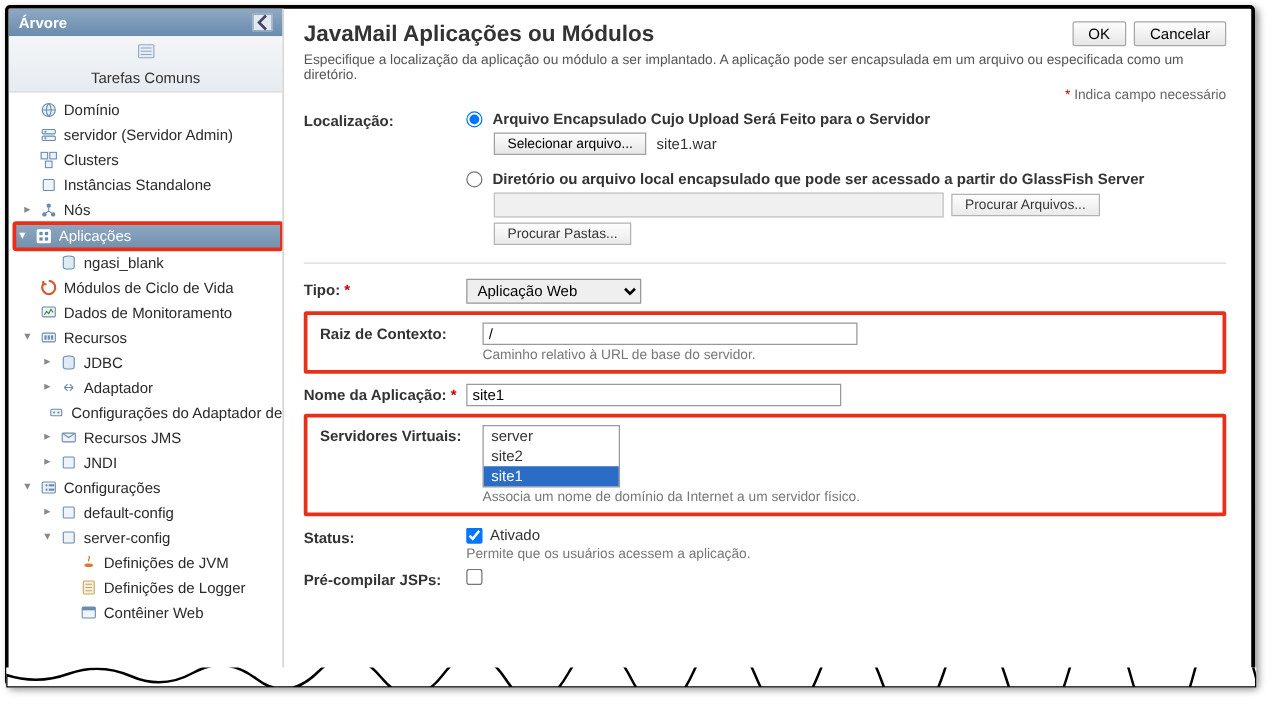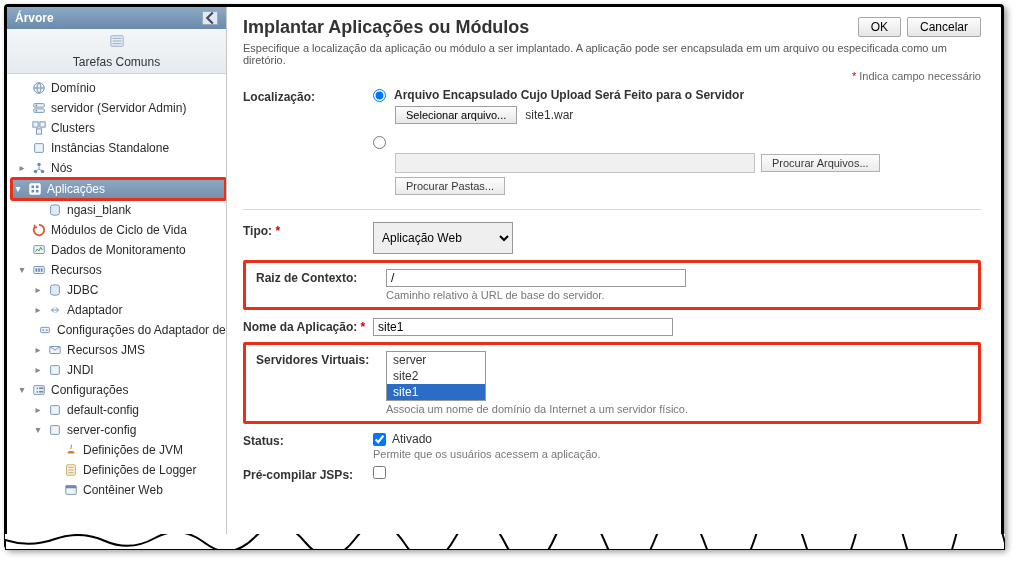--- a/index.html
+++ b/index.html
@@ -32,23 +32,23 @@
   .form-label { width: 130px; font-weight: bold; font-size: 12px; padding-top: 2px; }
   .form-content { flex: 1; }
   .radio-row { display: flex; align-items: center; gap: 8px; margin-bottom: 2px; }
   .sub-line { display: flex; align-items: center; gap: 8px; margin: 4px 0 12px 22px; }
   .file-btn { background: linear-gradient(#fdfdfd,#e6e6e6); border: 1px solid #a0a0a0; padding: 2px 10px; font-size: 11px; cursor: pointer; }
   .file-name { font-size: 12px; color: #333; }
   .dull-input { background: #f0f0f0; border: 1px solid #c2c2c2; height: 20px; width: 360px; }
   .help { font-size: 11px; color: #777; margin-top: 2px; }
   hr.sep { border: none; border-top: 1px solid #d9d9d9; margin: 8px 0 12px 0; }
   select.std, input.std { border: 1px solid #999; font-size: 12px; padding: 1px 4px; }
-  select.std { height: 32px; }
+  select.std { height: 20px; }
   input.std { height: 18px; }
-  .listbox { border: 1px solid #999; width: 100px; }
+  .listbox { border: 1px solid #999; width: 110px; }
   .listbox div { padding: 1px 6px; font-size: 12px; }
   .listbox .sel { background: #2a6cc6; color: #fff; }
   .red-box { border: 3px solid #ea2f18; padding: 6px 10px; margin-bottom: 8px; border-radius: 2px; }
   .chk-line { display:flex; align-items:center; gap:6px; }
   
   .torn { position:absolute; left:-2px; right:-2px; bottom:-4px; height:16px; background:#fff; z-index:5; }
 </style>
 </head>
 <body>
 
@@ -294,21 +294,21 @@
               <rect x="2" y="3" width="12" height="3" fill="#6a8bad"></rect>
             </svg>
           </span>
         <span>Contêiner Web</span>
       </div>
     </div>
   </div>
 
   <div class="main">
     <div class="title-row">
-      <h1>Implantar Aplicações ou Módulos</h1>
+      <h1>JavaMail Aplicações ou Módulos</h1>
       <div style="display:flex;gap:6px">
         <button class="btn">OK</button>
         <button class="btn">Cancelar</button>
       </div>
     </div>
     <p class="desc">Especifique a localização da aplicação ou módulo a ser implantado. A aplicação pode ser encapsulada em um arquivo ou especificada como um diretório.</p>
     <p class="req-note"><span class="ast">*</span> <span>Indica campo necessário</span></p>
 
     <div class="form-row">
       <div class="form-label">Localização:</div>
@@ -317,20 +317,21 @@
           <input type="radio" checked="" style="">
           <b>Arquivo Encapsulado Cujo Upload Será Feito para o Servidor</b>
         </div>
         <div class="sub-line">
           <button class="file-btn">Selecionar arquivo...</button>
           <span class="file-name">site1.war</span>
         </div>
 
         <div class="radio-row">
           <input type="radio" style="">
+          <b>Diretório ou arquivo local encapsulado que pode ser acessado a partir do GlassFish Server</b>
         </div>
         <div class="sub-line" style="flex-direction:column;align-items:flex-start;gap:4px;margin-bottom:6px">
           <div style="display:flex;gap:6px;align-items:center">
             <div class="dull-input"></div>
             <button class="file-btn" style="opacity:.8">Procurar Arquivos...</button>
           </div>
           <button class="file-btn" style="opacity:.8">Procurar Pastas...</button>
         </div>
       </div>
     </div>

